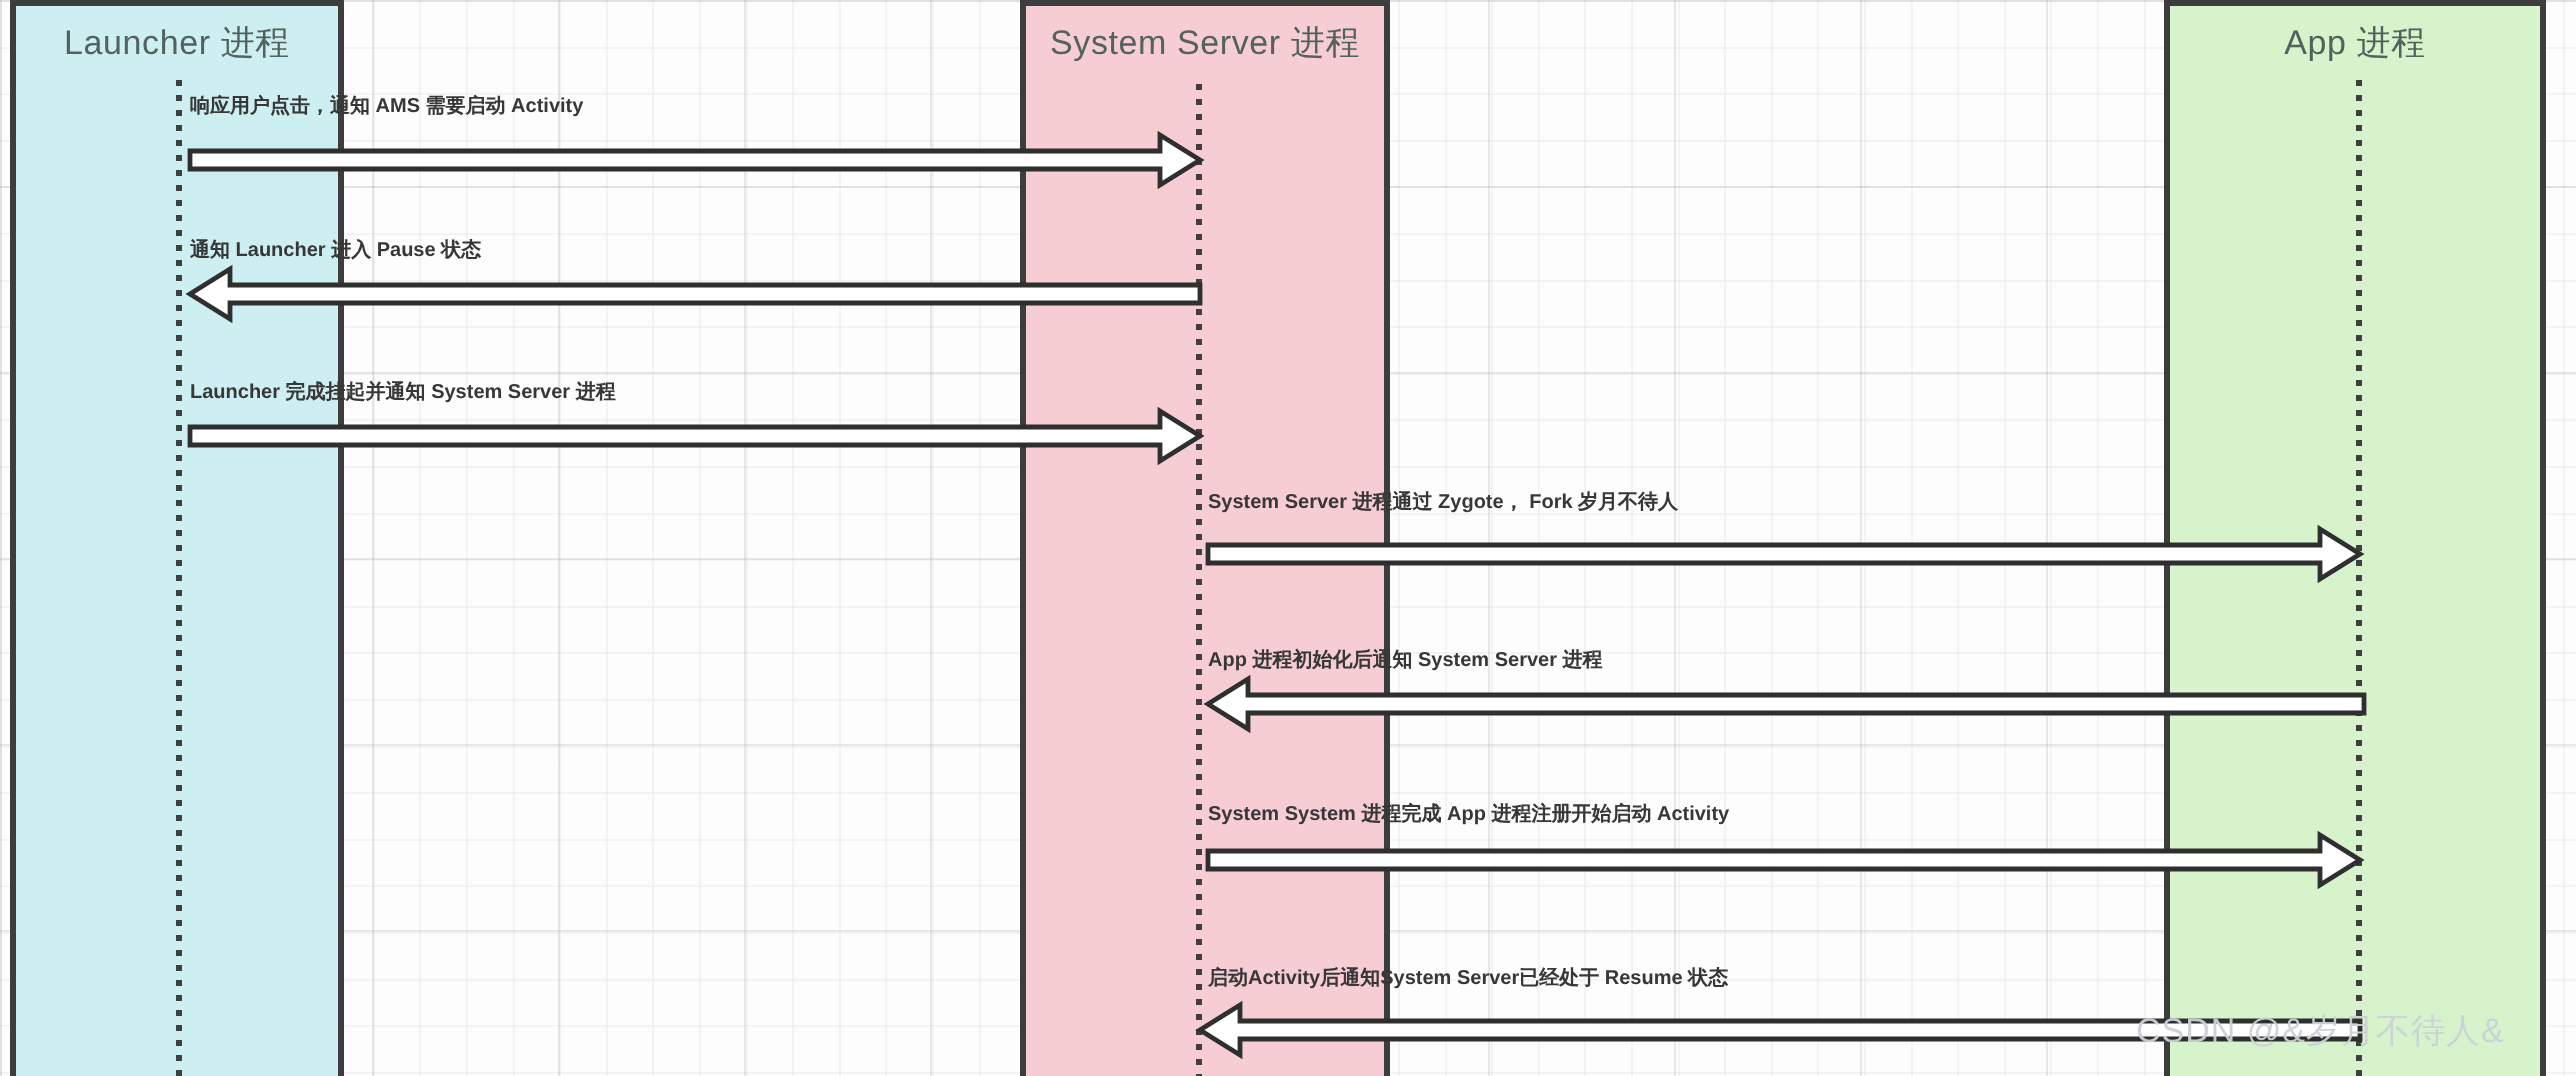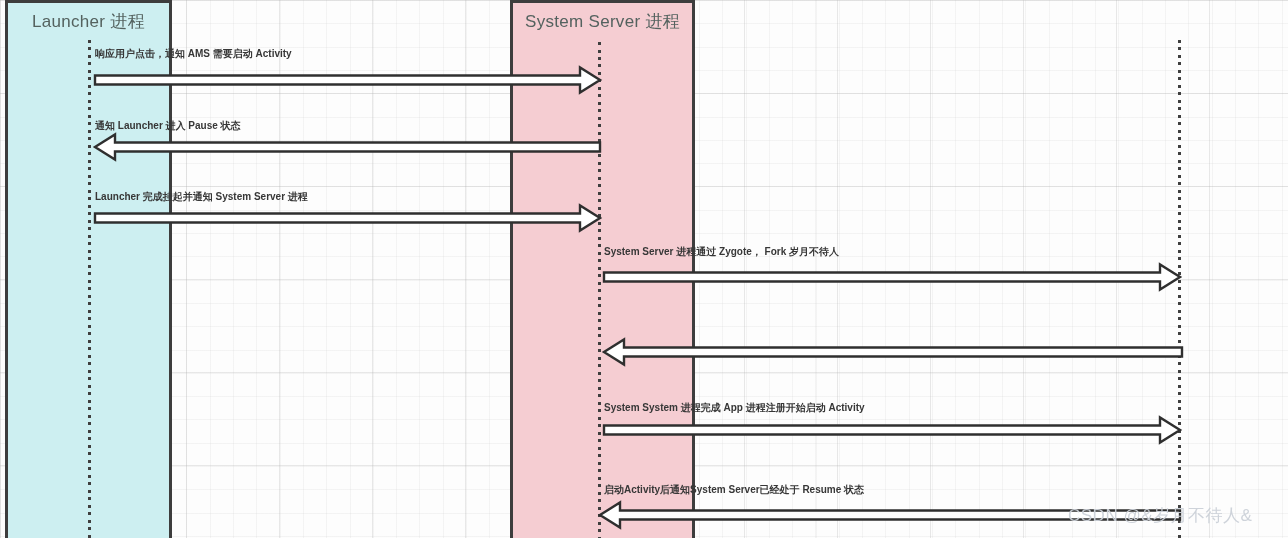--- a/index.html
+++ b/index.html
@@ -64,37 +64,41 @@
 <body>
 
 <div class="canvas">
 
   <div class="lane lane-launcher">
     <div class="lane-title">Launcher 进程</div>
   </div>
   <div class="lane lane-system">
     <div class="lane-title">System Server 进程</div>
   </div>
+  <div class="lane lane-app">
+    <div class="lane-title">App 进程</div>
+  </div>
 
   <div class="lifeline lifeline-launcher"></div>
   <div class="lifeline lifeline-system"></div>
   <div class="lifeline lifeline-app"></div>
 
   <svg class="arrows" width="1288" height="538" viewBox="0 0 1288 538">
     <polygon points="95,75.5 580,75.5 580,67.5 600,80 580,92.5 580,84.5 95,84.5"></polygon>
     <polygon points="600,142.5 115,142.5 115,134.5 95,147 115,159.5 115,151.5 600,151.5"></polygon>
     <polygon points="95,213.5 580,213.5 580,205.5 600,218 580,230.5 580,222.5 95,222.5"></polygon>
     <polygon points="604,272.5 1160,272.5 1160,264.5 1180,277 1160,289.5 1160,281.5 604,281.5"></polygon>
     <polygon points="1182,347.5 624,347.5 624,339.5 604,352 624,364.5 624,356.5 1182,356.5"></polygon>
     <polygon points="604,425.5 1160,425.5 1160,417.5 1180,430 1160,442.5 1160,434.5 604,434.5"></polygon>
     <polygon points="1180,510.5 620,510.5 620,502.5 600,515 620,527.5 620,519.5 1180,519.5"></polygon>
   </svg>
 
   <div class="msg-label msg-1">响应用户点击，通知 AMS 需要启动 Activity</div>
   <div class="msg-label msg-2">通知 Launcher 进入 Pause 状态</div>
   <div class="msg-label msg-3">Launcher 完成挂起并通知 System Server 进程</div>
   <div class="msg-label msg-4">System Server 进程通过 Zygote， Fork 岁月不待人</div>
+  <div class="msg-label msg-5">App 进程初始化后通知 System Server 进程</div>
   <div class="msg-label msg-6">System System 进程完成 App 进程注册开始启动 Activity</div>
   <div class="msg-label msg-7">启动Activity后通知System Server已经处于 Resume 状态</div>
 
   <div class="watermark">CSDN @&amp;岁月不待人&amp;</div>
 
 </div>
 
 </body></html>

